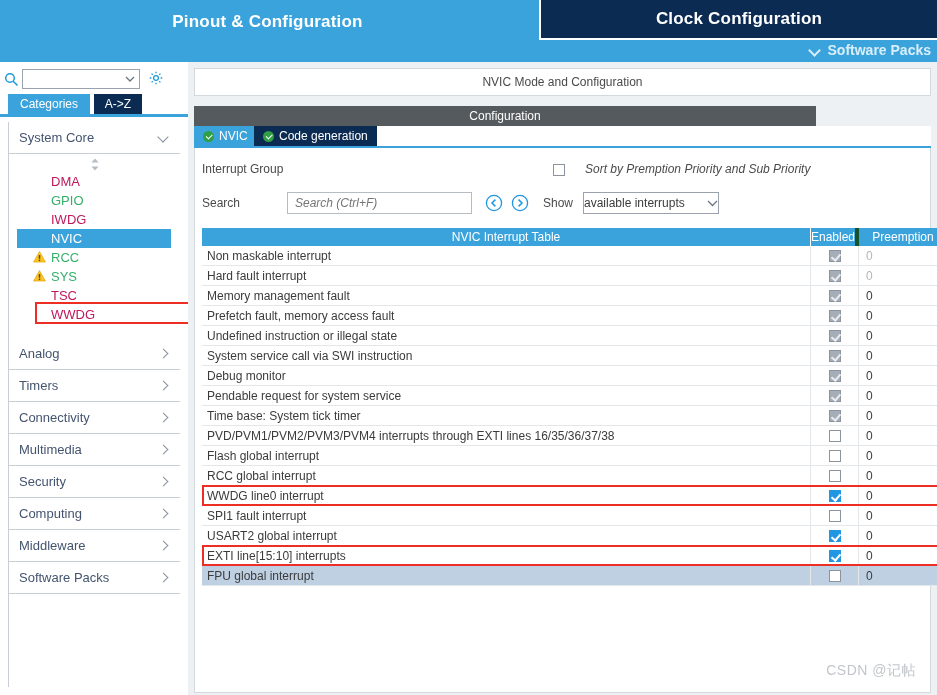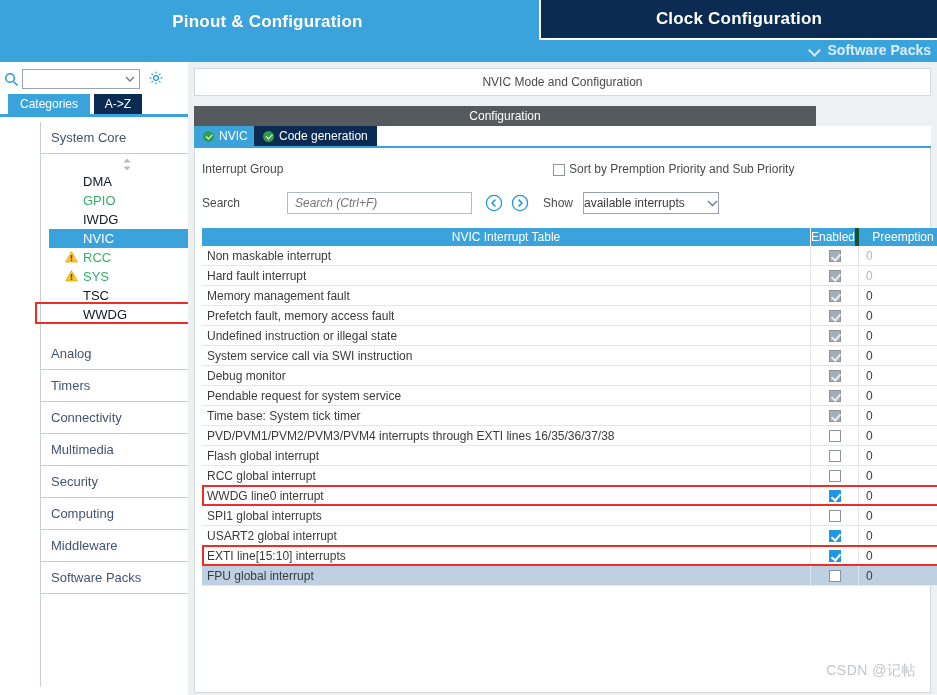--- a/index.html
+++ b/index.html
@@ -54,41 +54,41 @@
 
   .catrow { position: absolute; left: 0; top: 32px; width: 188px; height: 20px; }
   .cattab {
     position:absolute; top:0; height: 20px; display:flex; align-items:center; justify-content:center;
     font-size: 12px; color:#ffffff; padding: 0 8px;
   }
   .cattab.sel { left: 8px; background: #3ba3dc; min-width: 82px; }
   .cattab.unsel { left: 94px; background: #0b2b52; min-width: 48px; }
   .catunderline { position:absolute; left:0; top:52px; width:188px; height:3px; background:#3ba3dc; }
 
-  .treebox { position:absolute; left: 8px; top: 60px; width: 172px; height: 565px; border-left:1px solid #c9ced4; background:#fff;margin-left:32px; }
+  .treebox { position:absolute; left: 8px; top: 60px; width: 172px; height: 565px; border-left:1px solid #c9ced4; background:#fff; }
   .grp {
     position:relative; height: 32px; border-bottom: 1px solid #c9ced4;
     display:flex; align-items:center; padding-left: 10px; padding-right: 10px;
     color: #44546f; font-size: 13px;
   }
   .grp .gname { flex: 1; }
   .arrow-r, .arrow-d { width: 12px; height: 12px; position: relative; opacity: .75; }
   .arrow-r:before {
     content:""; position:absolute; left:2px; top:2px; width:6px; height:6px;
     border-right:1.6px solid #5c6b80; border-top:1.6px solid #5c6b80; transform: rotate(45deg);
   }
   .arrow-d:before {
     content:""; position:absolute; left:1px; top:1px; width:7px; height:7px;
     border-right:1.6px solid #5c6b80; border-bottom:1.6px solid #5c6b80; transform: rotate(45deg);
   }
   .spinner { height: 16px; display:flex; align-items:center; justify-content:center; }
   .items { padding: 2px 0 14px 0; }
   .it {
     height: 19px; display:flex; align-items:center; font-size: 13px; padding-left: 42px;
-    color: #0f172a; position: relative;
+    color: #be185d; position: relative;
   }
   .it.green { color: #35b06a; }
   .it.sel { background: #3ba3dc; color: #ffffff; margin-left: 8px; padding-left: 34px; width: 154px; }
   .it .warn { position:absolute; left: 24px; top: 3px; }
   .redbox-nvic {
     position:absolute; left: 35px; top: 240px; width: 155px; height: 22px;
     border: 2px solid #ee2d24; pointer-events:none;
   }
 
   
@@ -139,21 +139,21 @@
   .cb.checked { background:#2196e3; border-color:#2196e3; }
   .cb.checked:after {
     content:""; position:absolute; left:3px; top:1px; width:4px; height:7px;
     border-right:2px solid #fff; border-bottom:2px solid #fff; transform: rotate(40deg);
   }
   .cb.gray { background:#a5adb6; border-color:#8b949e; }
   .cb.gray:after {
     content:""; position:absolute; left:3px; top:1px; width:4px; height:7px;
     border-right:2px solid #e9edf1; border-bottom:2px solid #e9edf1; transform: rotate(40deg);
   }
-  .cbrow { display:flex; align-items:flex-end; gap:4px; position:absolute; white-space:nowrap; }
+  .cbrow { display:flex; align-items:flex-end; gap:20px; position:absolute; white-space:nowrap;font-style:italic; }
   .cb1 { left: 358px; top: 4px; }
 
   .srchLabel { position:absolute; left: 7px; top: 4px; }
   .srchInput {
     position:absolute; left: 92px; top: 0; width: 185px; height: 22px;
     border:1px solid #b5bcc4; background:#fff; padding: 0 5px;
     display:flex; align-items:center;
   }
   .srchInput input {
     border:0; outline:0; width:100%; font-size:12px; font-style: italic; color:#8d949c;
@@ -502,21 +502,21 @@
             </div>
             <div class="trow">
               <div class="td-name">WWDG line0 interrupt</div>
               <div class="td-en">
                 <span class="cb checked"></span>
               </div>
               <div class="td-pre">0</div>
               <div class="rowhl"></div>
             </div>
             <div class="trow">
-              <div class="td-name">SPI1 global interrupts</div>
+              <div class="td-name">SPI1 fault interrupt</div>
               <div class="td-en">
                 <span class="cb"></span>
               </div>
               <div class="td-pre">0</div>
             </div>
             <div class="trow">
               <div class="td-name">USART2 global interrupt</div>
               <div class="td-en">
                 <span class="cb checked"></span>
               </div>

